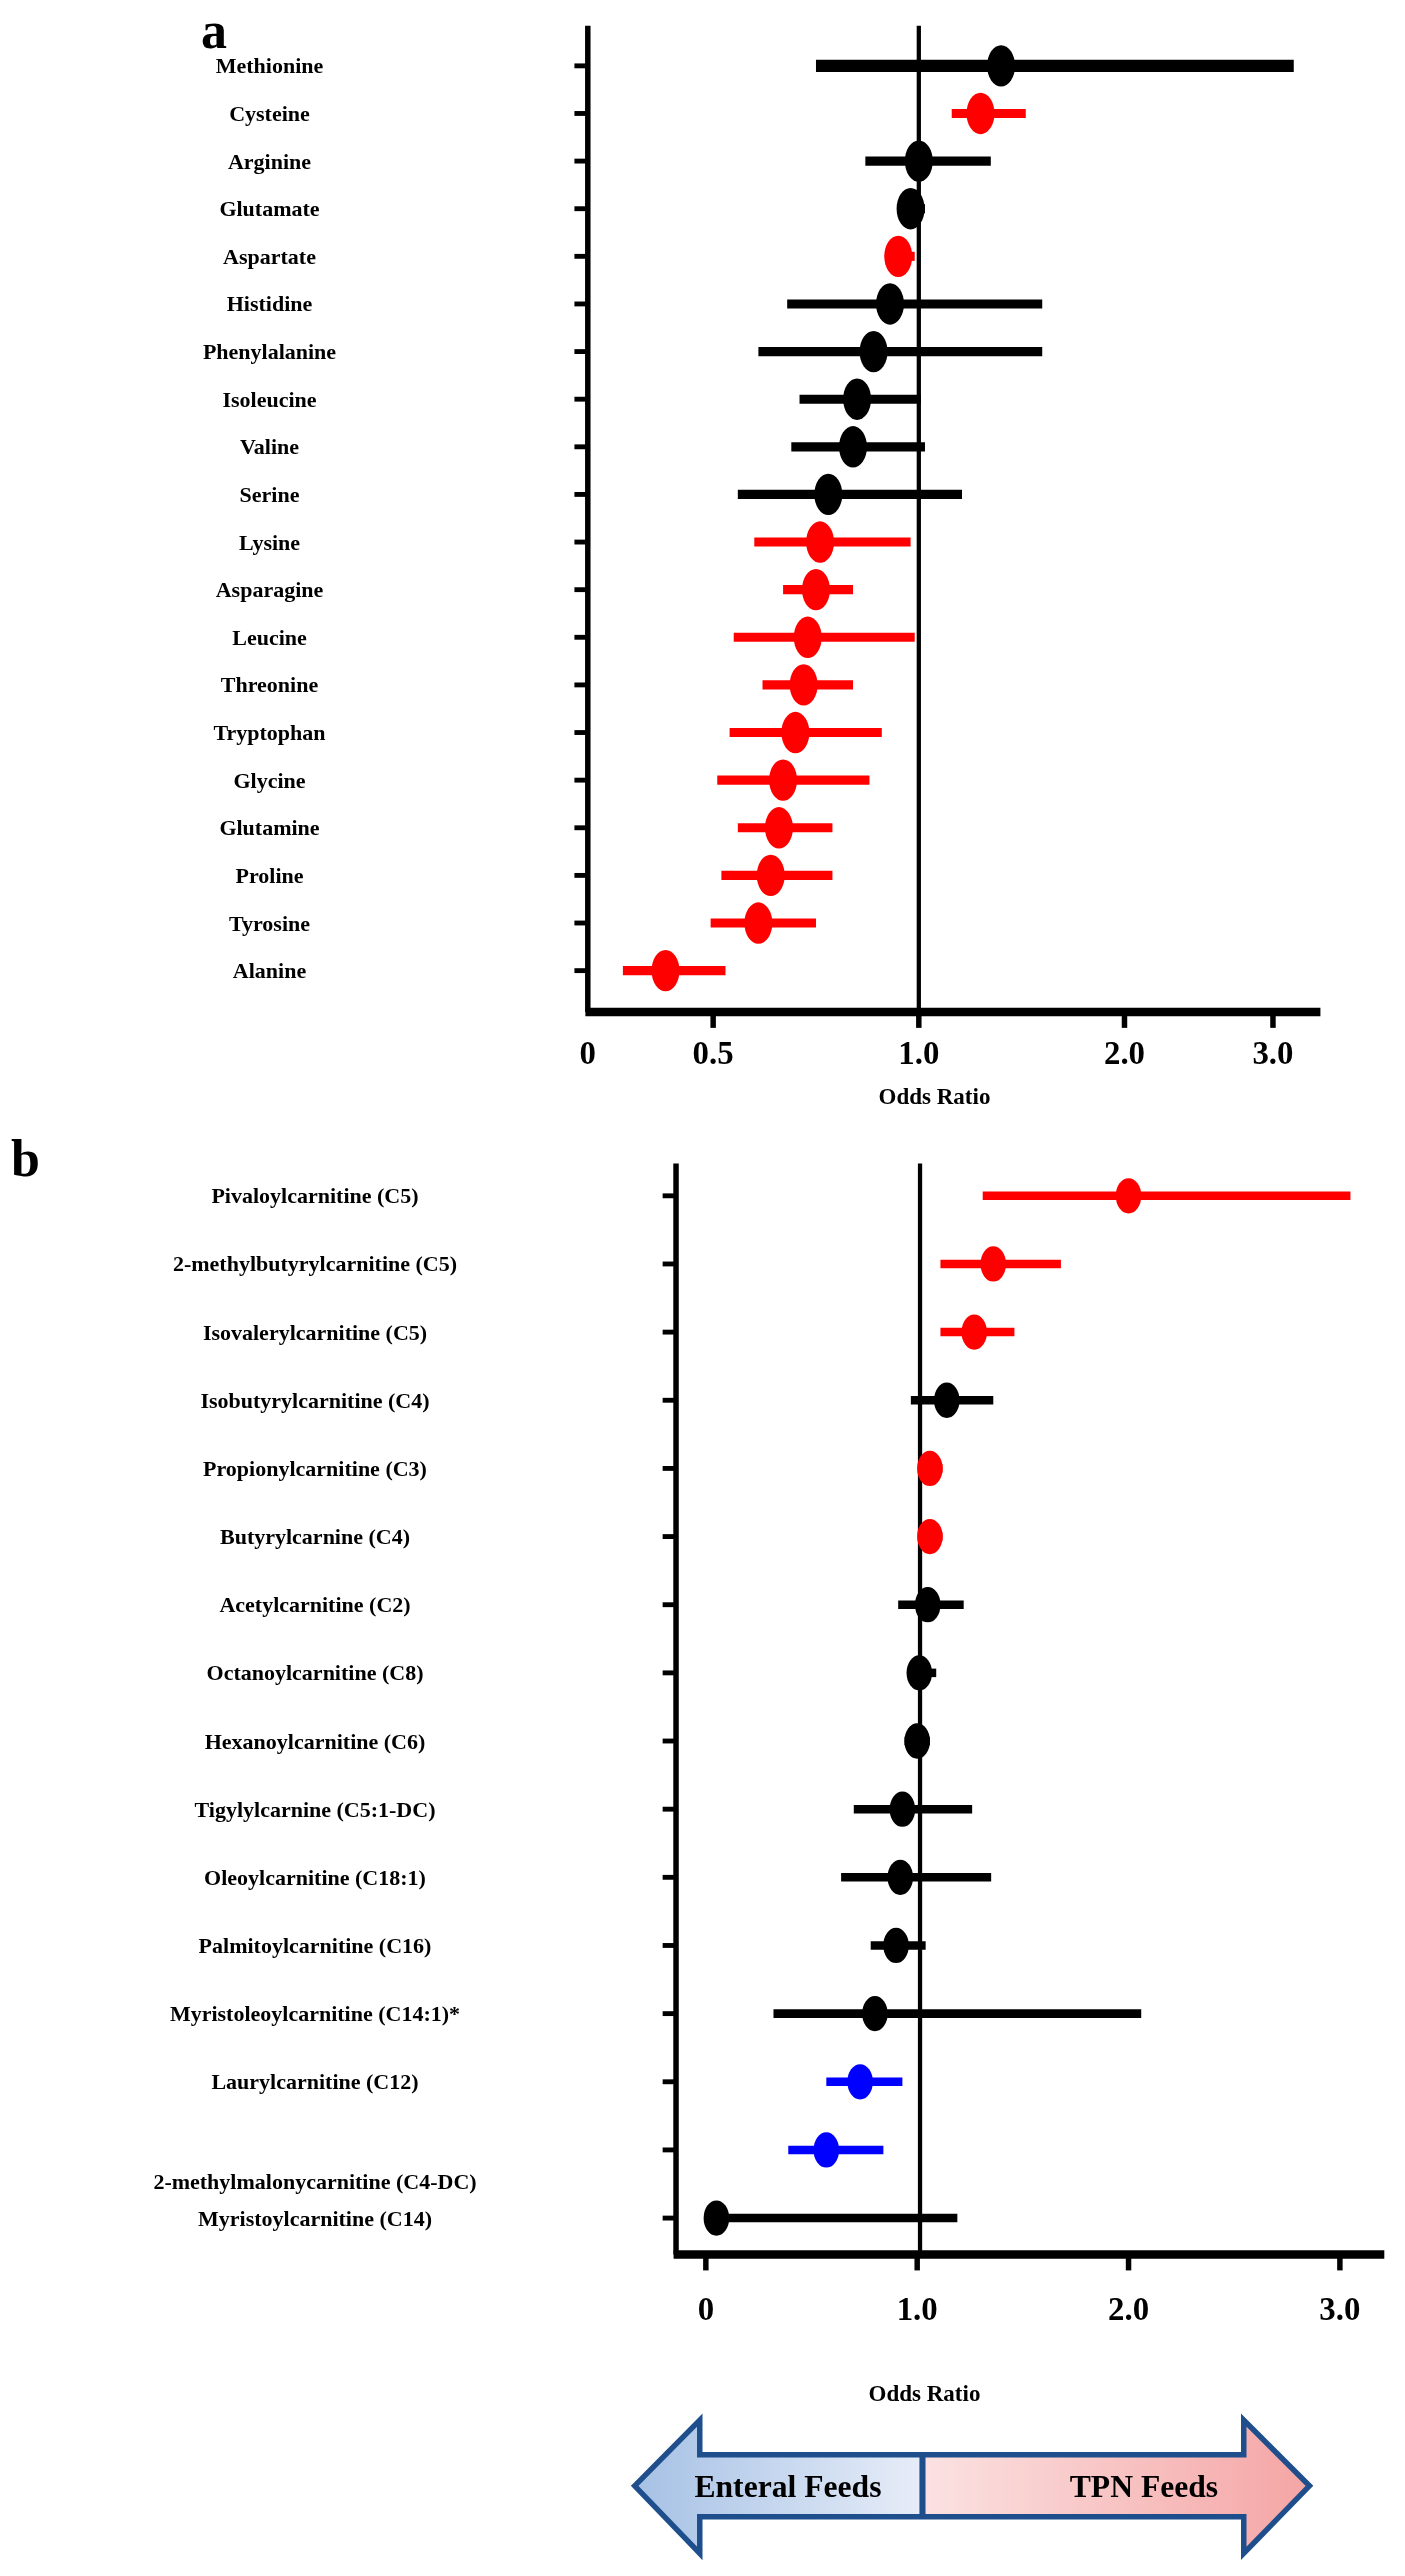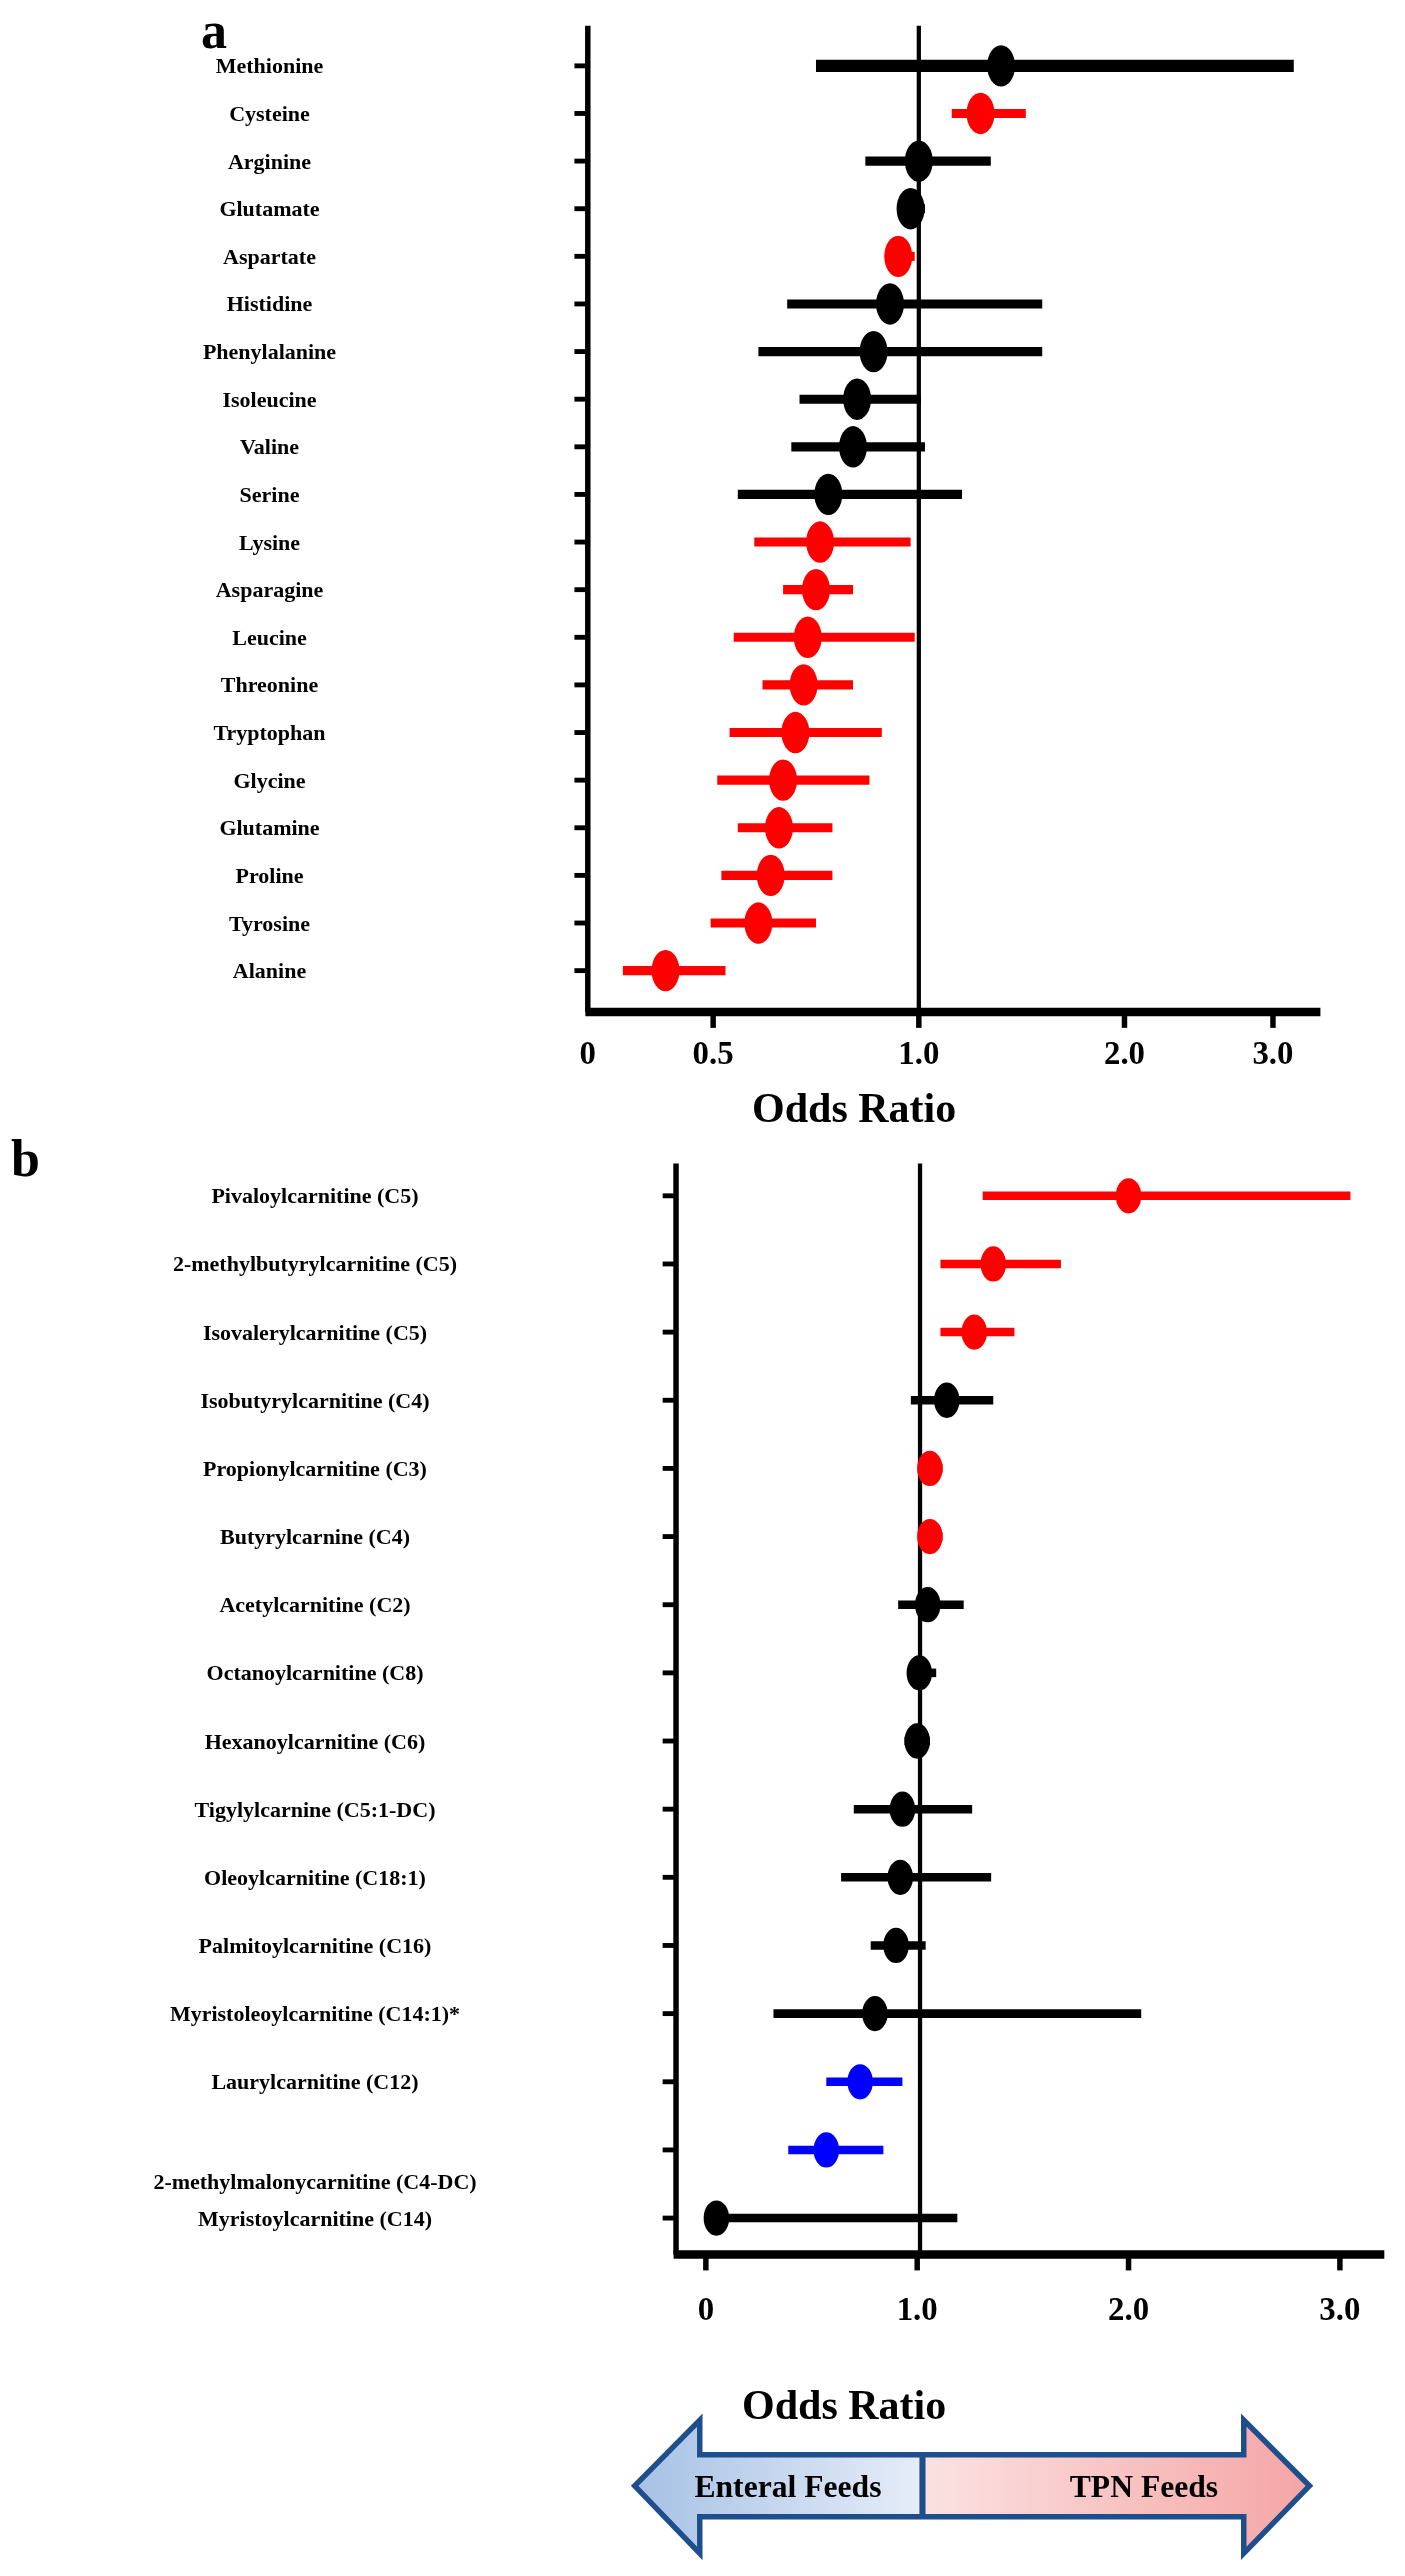--- a/index.html
+++ b/index.html
@@ -1,20 +1,20 @@
 <!DOCTYPE html>
 <html style="font-size:9.7px"><head>
 <meta charset="utf-8">
 <style>
   html,body{margin:0;padding:0;background:#ffffff;}
   body{font-family:"Liberation Serif","DejaVu Serif",serif;font-weight:bold;color:#000;}
   .figure{position:relative;width:1405px;height:2576px;background:#ffffff;overflow:hidden;}
   .figure svg{position:absolute;left:0;top:0;width:1405px;height:2576px;}
   .panel-letter{position:absolute;font-size:52px;font-weight:bold;line-height:1;}
-  .axis-title{position:absolute;font-size:42px;font-weight:bold;}
+  .axis-title{position:absolute;font-size:23px;font-weight:bold;text-align:center;}
   .row-labels{position:absolute;left:0;top:0;}
   .row-labels div{position:absolute;right:16px;width:100%;text-align:center;
     font-size:22px;font-weight:bold;line-height:39px;white-space:nowrap;}
   #labels-a{width:571px;height:1035px;}
   #labels-b{width:662px;height:2282px;}
   svg text{font-family:"Liberation Serif","DejaVu Serif",serif;font-weight:bold;fill:#000;}
 </style>
 </head>
 <body>
 

